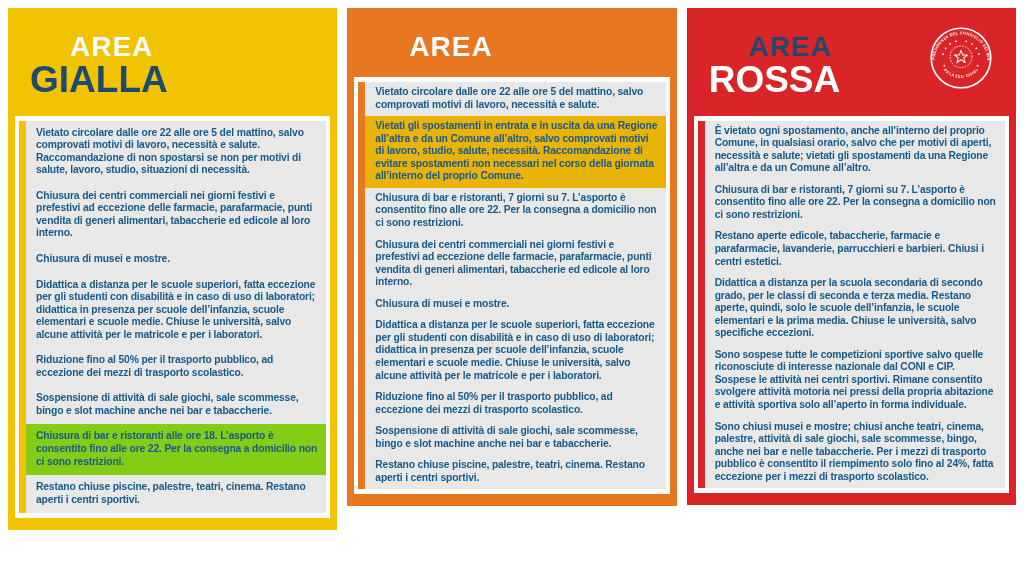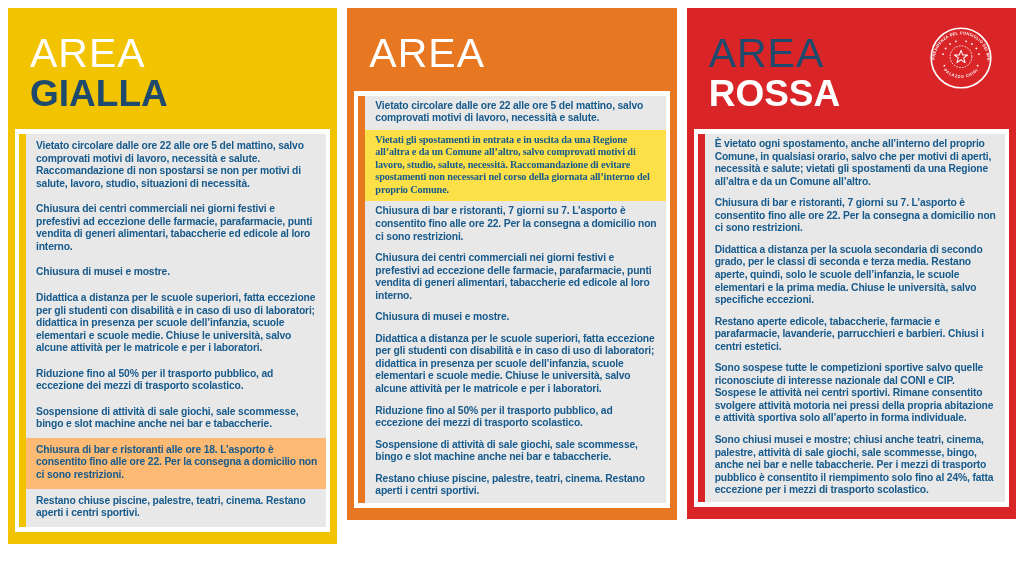--- a/index.html
+++ b/index.html
@@ -15,21 +15,21 @@
   .column{
     flex:1 1 0;min-width:0;position:relative;
     padding:0 7px 12px 7px;box-sizing:border-box;
     display:flex;flex-direction:column;
   }
   .col-header{
     position:relative;
     padding:24px 8px 16px 15px;
   }
   .t1{
-    font-size:41px;font-weight:400;line-height:1.04;letter-spacing:1px;
+    font-size:28px;font-weight:700;line-height:1.04;letter-spacing:1px;margin-left:40px;
   }
   .t2{
     font-size:37px;font-weight:800;line-height:1.04;letter-spacing:0px;
   }
   .emblem{
     position:absolute;top:18px;right:16px;width:64px;height:64px;
   }
   .cards{
     background:#ffffff;
     padding:5px 4px;
@@ -69,39 +69,39 @@
         </div>
         <div class="card" style="background: rgb(232, 232, 232); border-left-color: rgb(242, 195, 0);">
           <p style="color: rgb(23, 90, 140);">Didattica a distanza per le scuole superiori, fatta eccezione per gli studenti con disabilità e in caso di uso di laboratori; didattica in presenza per scuole dell’infanzia, scuole elementari e scuole medie. Chiuse le università, salvo alcune attività per le matricole e per i laboratori.</p>
         </div>
         <div class="card" style="background: rgb(232, 232, 232); border-left-color: rgb(242, 195, 0);">
           <p style="color: rgb(23, 90, 140);">Riduzione fino al 50% per il trasporto pubblico, ad eccezione dei mezzi di trasporto scolastico.</p>
         </div>
         <div class="card" style="background: rgb(232, 232, 232); border-left-color: rgb(242, 195, 0);">
           <p style="color: rgb(23, 90, 140);">Sospensione di attività di sale giochi, sale scommesse, bingo e slot machine anche nei bar e tabaccherie.</p>
         </div>
-        <div class="card" style="background: #fdba74; border-left-color: rgb(242, 195, 0);">
+        <div class="card" style="background: #84cc16; border-left-color: rgb(242, 195, 0);">
           <p style="color: rgb(23, 90, 140);">Chiusura di bar e ristoranti alle ore 18. L’asporto è consentito fino alle ore 22. Per la consegna a domicilio non ci sono restrizioni.</p>
         </div>
         <div class="card" style="background: rgb(232, 232, 232); border-left-color: rgb(242, 195, 0);">
           <p style="color: rgb(23, 90, 140);">Restano chiuse piscine, palestre, teatri, cinema. Restano aperti i centri sportivi.</p>
         </div>
       </div>
   </section>
 
   <section class="column col-1" style="background: rgb(232, 119, 34);">
     <header class="col-header">
       <div class="t1" style="color: rgb(255, 255, 255);">AREA</div>
 
     </header>
     <div class="cards" style="background: rgb(255, 255, 255);">
         <div class="card" style="background: rgb(232, 232, 232); border-left-color: rgb(232, 119, 34);">
           <p style="color: rgb(23, 90, 140);">Vietato circolare dalle ore 22 alle ore 5 del mattino, salvo comprovati motivi di lavoro, necessità e salute.</p>
         </div>
-        <div class="card" style="background: #fde047; border-left-color: rgb(232, 119, 34); font-family: Liberation Serif, serif;">
+        <div class="card" style="background: #eab308; border-left-color: rgb(232, 119, 34);">
           <p style="color: rgb(23, 90, 140);">Vietati gli spostamenti in entrata e in uscita da una Regione all’altra e da un Comune all’altro, salvo comprovati motivi di lavoro, studio, salute, necessità. Raccomandazione di evitare spostamenti non necessari nel corso della giornata all’interno del proprio Comune.</p>
         </div>
         <div class="card" style="background: rgb(232, 232, 232); border-left-color: rgb(232, 119, 34);">
           <p style="color: rgb(23, 90, 140);">Chiusura di bar e ristoranti, 7 giorni su 7. L’asporto è consentito fino alle ore 22. Per la consegna a domicilio non ci sono restrizioni.</p>
         </div>
         <div class="card" style="background: rgb(232, 232, 232); border-left-color: rgb(232, 119, 34);">
           <p style="color: rgb(23, 90, 140);">Chiusura dei centri commerciali nei giorni festivi e prefestivi ad eccezione delle farmacie, parafarmacie, punti vendita di generi alimentari, tabaccherie ed edicole al loro interno.</p>
         </div>
         <div class="card" style="background: rgb(232, 232, 232); border-left-color: rgb(232, 119, 34);">
           <p style="color: rgb(23, 90, 140);">Chiusura di musei e mostre.</p>
@@ -156,24 +156,24 @@
       </span>
     </header>
     <div class="cards" style="background: rgb(255, 255, 255);">
         <div class="card" style="background: rgb(232, 232, 232); border-left-color: rgb(217, 37, 40);">
           <p style="color: rgb(23, 90, 140);">È vietato ogni spostamento, anche all’interno del proprio Comune, in qualsiasi orario, salvo che per motivi di aperti, necessità e salute; vietati gli spostamenti da una Regione all’altra e da un Comune all’altro.</p>
         </div>
         <div class="card" style="background: rgb(232, 232, 232); border-left-color: rgb(217, 37, 40);">
           <p style="color: rgb(23, 90, 140);">Chiusura di bar e ristoranti, 7 giorni su 7. L’asporto è consentito fino alle ore 22. Per la consegna a domicilio non ci sono restrizioni.</p>
         </div>
         <div class="card" style="background: rgb(232, 232, 232); border-left-color: rgb(217, 37, 40);">
-          <p style="color: rgb(23, 90, 140);">Didattica a distanza per la scuola secondaria di secondo grado, per le classi di seconda e terza media. Restano aperte, quindi, solo le scuole dell’infanzia, le scuole elementari e la prima media. Chiuse le università, salvo specifiche eccezioni.</p>
+          <p style="color: rgb(23, 90, 140);">Restano aperte edicole, tabaccherie, farmacie e parafarmacie, lavanderie, parrucchieri e barbieri. Chiusi i centri estetici.</p>
         </div>
         <div class="card" style="background: rgb(232, 232, 232); border-left-color: rgb(217, 37, 40);">
-          <p style="color: rgb(23, 90, 140);">Restano aperte edicole, tabaccherie, farmacie e parafarmacie, lavanderie, parrucchieri e barbieri. Chiusi i centri estetici.</p>
+          <p style="color: rgb(23, 90, 140);">Didattica a distanza per la scuola secondaria di secondo grado, per le classi di seconda e terza media. Restano aperte, quindi, solo le scuole dell’infanzia, le scuole elementari e la prima media. Chiuse le università, salvo specifiche eccezioni.</p>
         </div>
         <div class="card" style="background: rgb(232, 232, 232); border-left-color: rgb(217, 37, 40);">
           <p style="color: rgb(23, 90, 140);">Sono sospese tutte le competizioni sportive salvo quelle riconosciute di interesse nazionale dal CONI e CIP. Sospese le attività nei centri sportivi. Rimane consentito svolgere attività motoria nei pressi della propria abitazione e attività sportiva solo all’aperto in forma individuale.</p>
         </div>
         <div class="card" style="background: rgb(232, 232, 232); border-left-color: rgb(217, 37, 40);">
           <p style="color: rgb(23, 90, 140);">Sono chiusi musei e mostre; chiusi anche teatri, cinema, palestre, attività di sale giochi, sale scommesse, bingo, anche nei bar e nelle tabaccherie. Per i mezzi di trasporto pubblico è consentito il riempimento solo fino al 24%, fatta eccezione per i mezzi di trasporto scolastico.</p>
         </div>
       </div>
   </section>
 </div>

